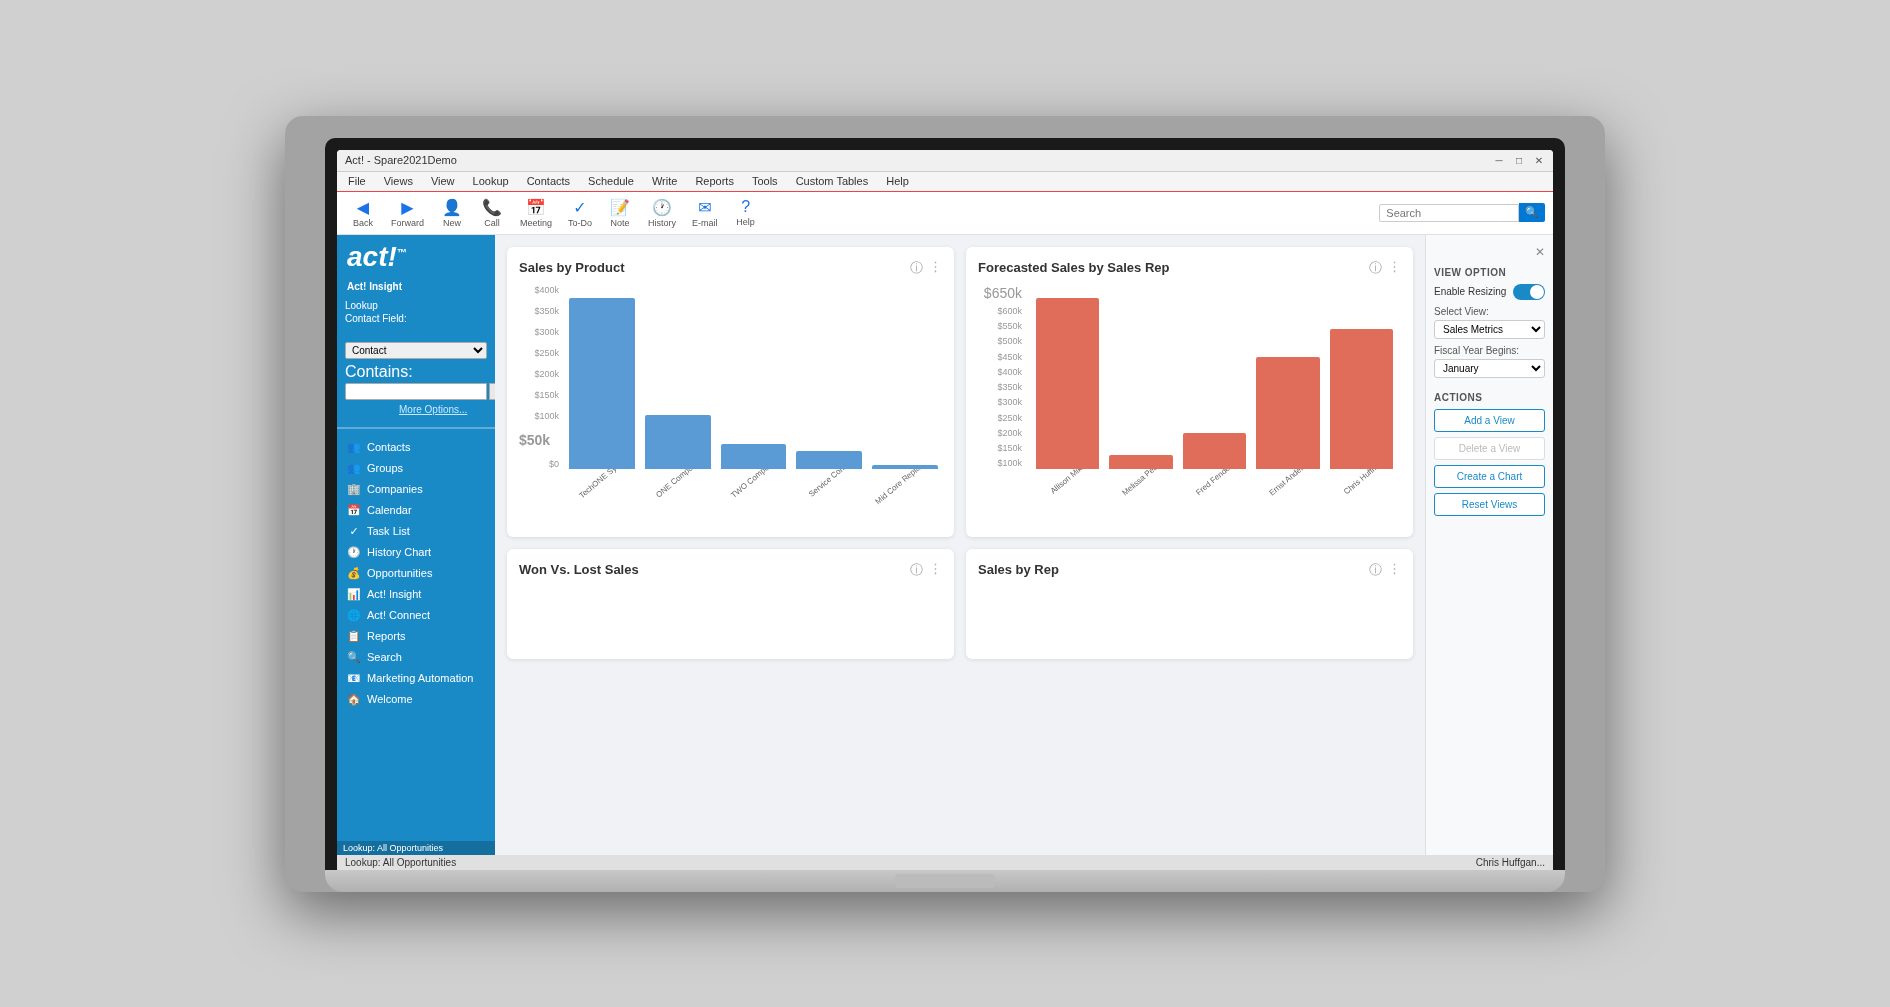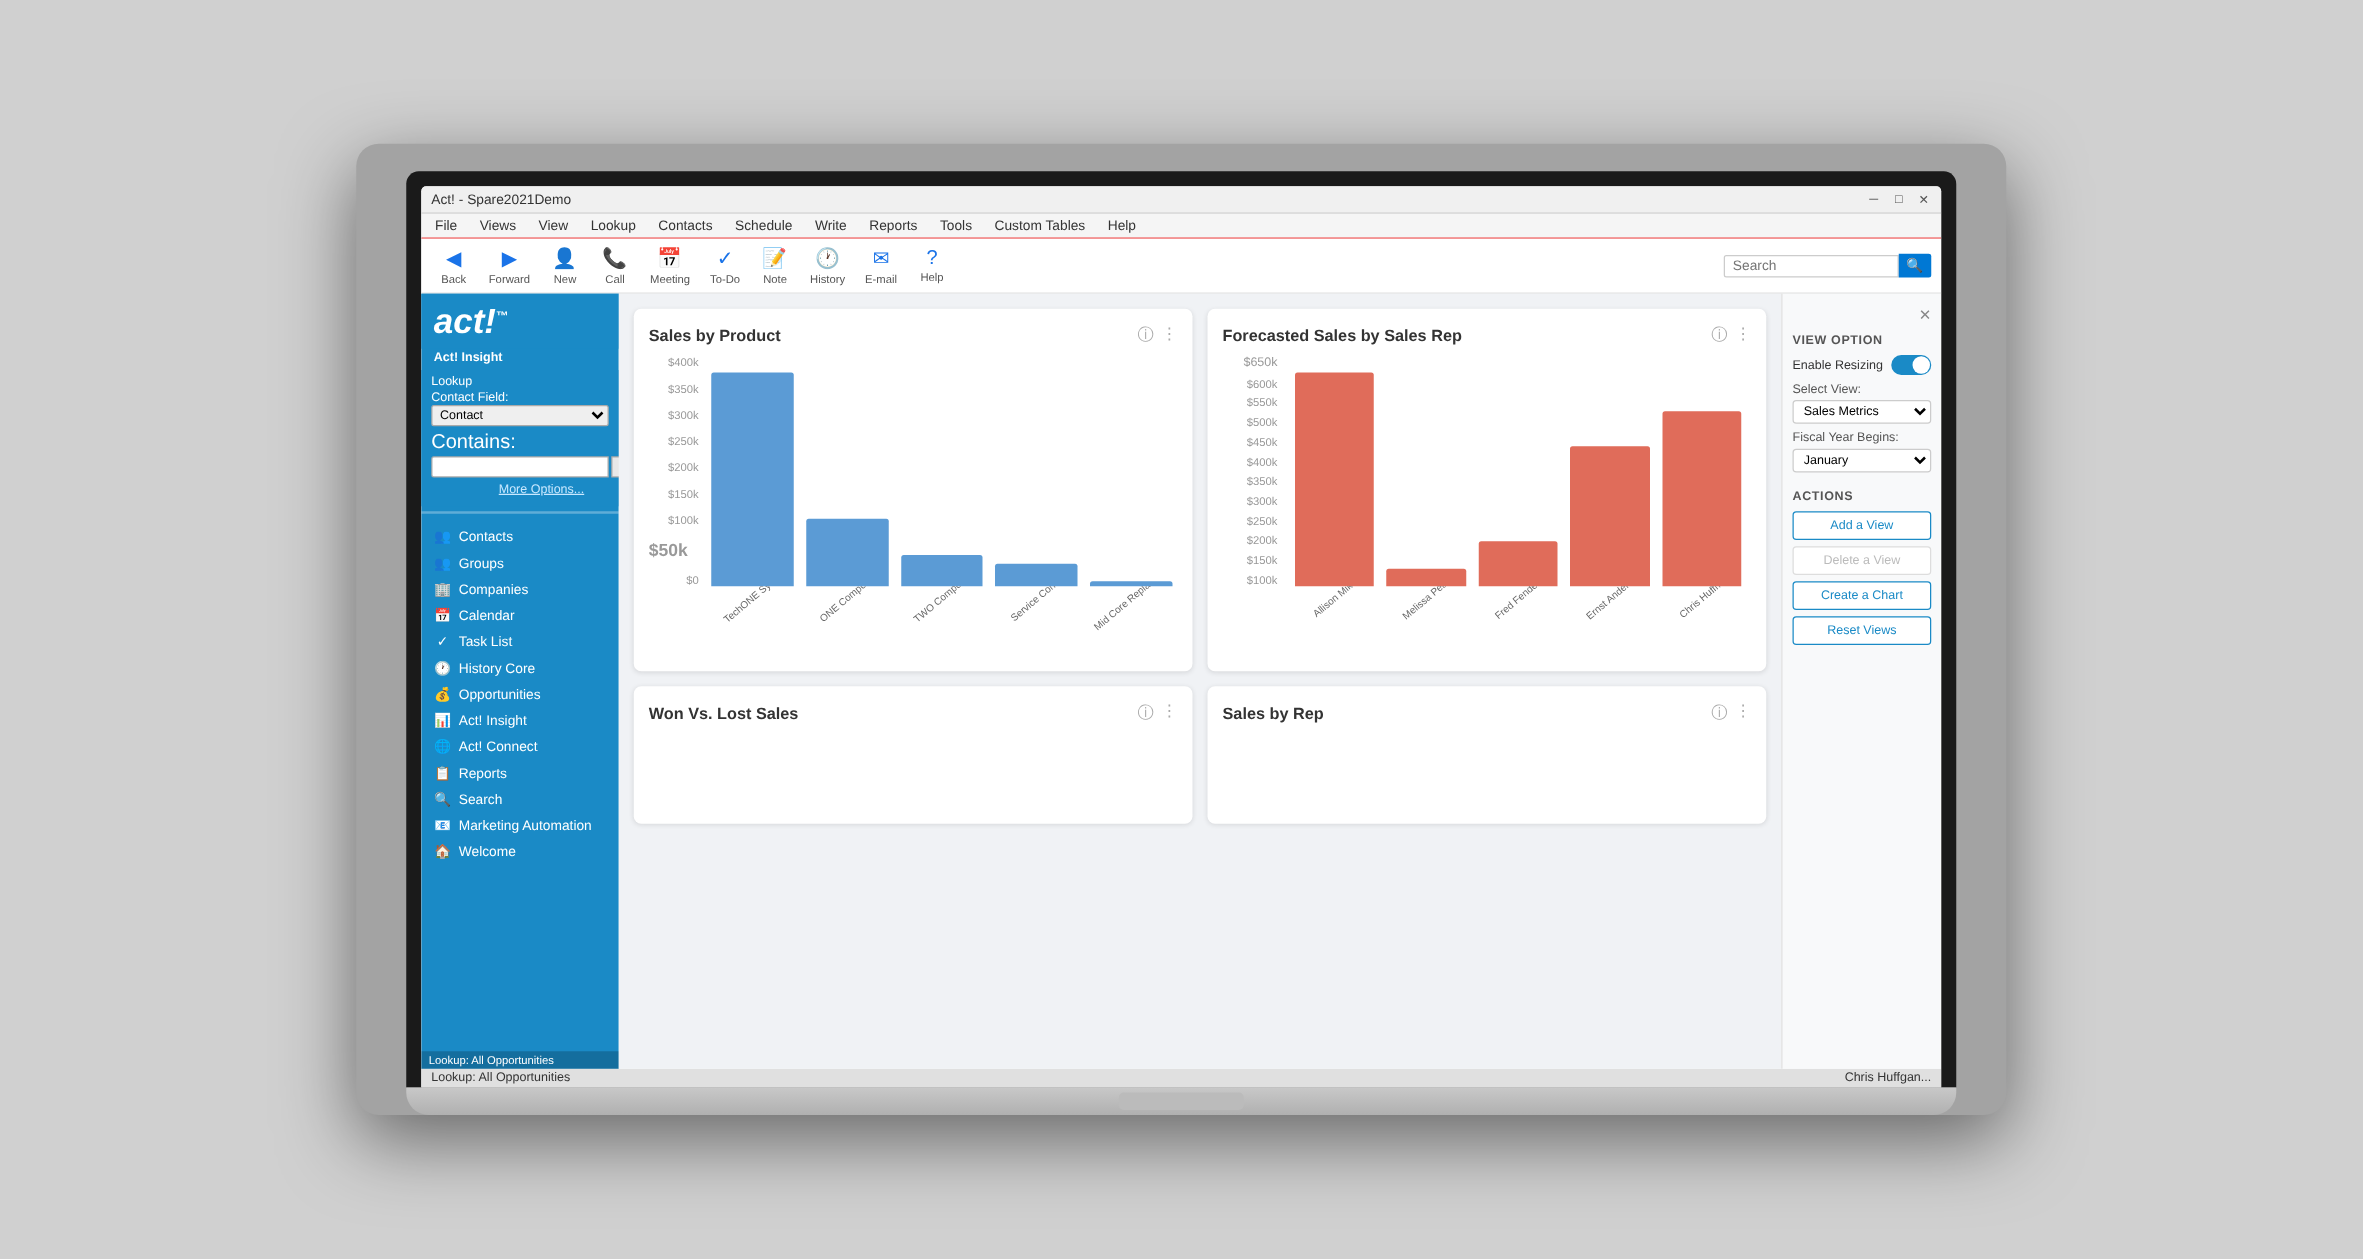--- a/index.html
+++ b/index.html
@@ -187,21 +187,21 @@
       padding: 4px 8px;
     }
     .sidebar-lookup-title {
       color: white;
       font-size: 10px;
       margin-bottom: 2px;
     }
     .sidebar-field-label {
       color: white;
       font-size: 10px;
-      margin-bottom: 0;
+      margin-bottom: 18px;
     }
     .sidebar-select {
       width: 100%;
       font-size: 10px;
       padding: 1px 2px;
       border: 1px solid #aaa;
       border-radius: 2px;
       margin-bottom: 4px;
     }
     .sidebar-contains-label {
@@ -536,21 +536,21 @@
             <div class="sidebar-nav-item">
               <span class="sidebar-nav-icon">📅</span>
               <span>Calendar</span>
             </div>
             <div class="sidebar-nav-item">
               <span class="sidebar-nav-icon">✓</span>
               <span>Task List</span>
             </div>
             <div class="sidebar-nav-item">
               <span class="sidebar-nav-icon">🕐</span>
-              <span>History Core</span>
+              <span>History Chart</span>
             </div>
             <div class="sidebar-nav-item">
               <span class="sidebar-nav-icon">💰</span>
               <span>Opportunities</span>
             </div>
             <div class="sidebar-nav-item">
               <span class="sidebar-nav-icon">📊</span>
               <span>Act! Insight</span>
             </div>
             <div class="sidebar-nav-item">
@@ -662,21 +662,21 @@
                   <span style="font-size:9px;color:#999;text-align:right;padding-right:4px;">$150k</span>
                   <span style="font-size:9px;color:#999;text-align:right;padding-right:4px;">$200k</span>
                   <span style="font-size:9px;color:#999;text-align:right;padding-right:4px;">$250k</span>
                   <span style="font-size:9px;color:#999;text-align:right;padding-right:4px;">$300k</span>
                   <span style="font-size:9px;color:#999;text-align:right;padding-right:4px;">$350k</span>
                   <span style="font-size:9px;color:#999;text-align:right;padding-right:4px;">$400k</span>
                   <span style="font-size:9px;color:#999;text-align:right;padding-right:4px;">$450k</span>
                   <span style="font-size:9px;color:#999;text-align:right;padding-right:4px;">$500k</span>
                   <span style="font-size:9px;color:#999;text-align:right;padding-right:4px;">$550k</span>
                   <span style="font-size:9px;color:#999;text-align:right;padding-right:4px;">$600k</span>
-                  <span style="font-size:10px;color:#999;text-align:right;padding-right:4px;">$650k</span>
+                  <span style="font-size:14px;color:#999;text-align:right;padding-right:4px;">$650k</span>
                 </div>
 
                 <div style="position:absolute;left:50px;right:0;bottom:56px;top:0;display:flex;align-items:flex-end;gap:10px;padding:0 8px;">
 
                   <div style="flex:1;display:flex;flex-direction:column;align-items:center;">
                     <div class="bar bar-red" style="height:171px;width:100%;"></div>
                   </div>
 
                   <div style="flex:1;display:flex;flex-direction:column;align-items:center;">
                     <div class="bar bar-red" style="height:14px;width:100%;"></div>

